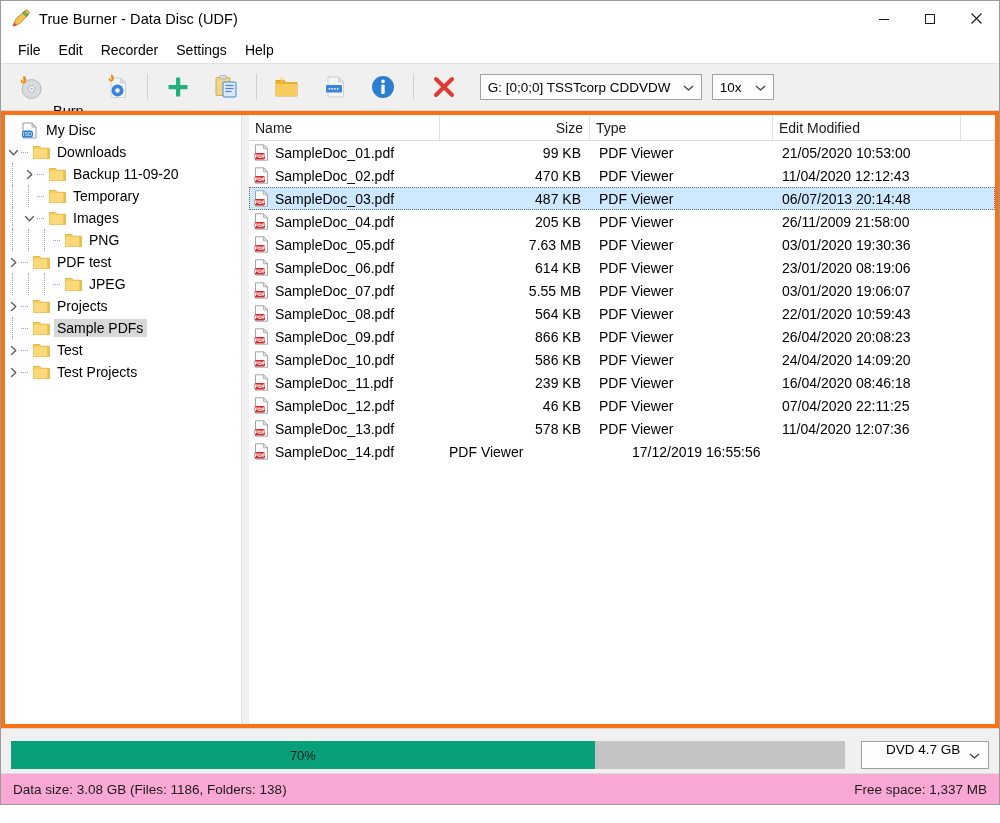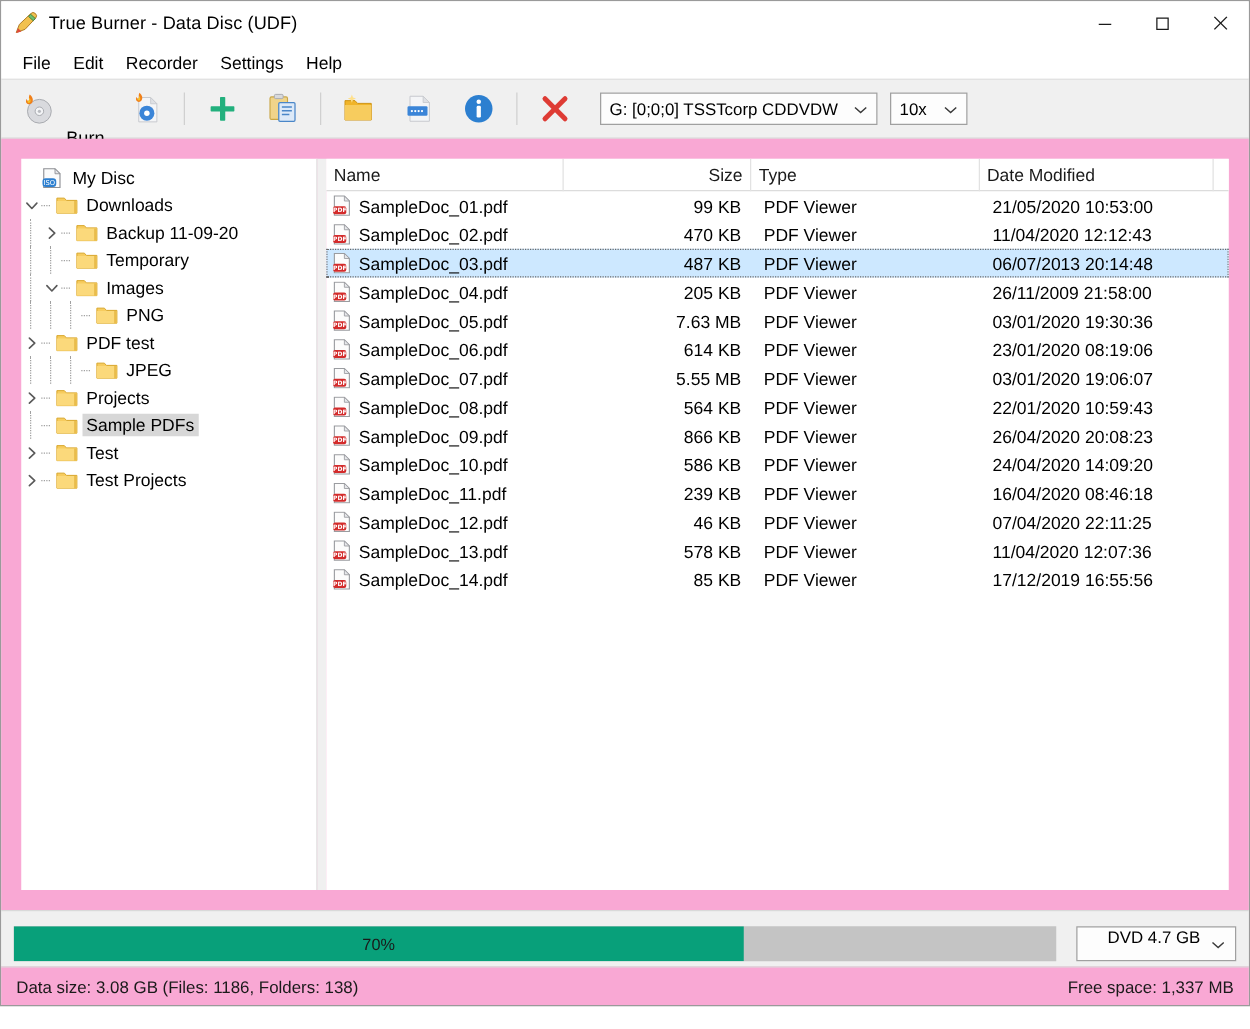--- a/index.html
+++ b/index.html
@@ -107,23 +107,23 @@
     position: absolute; right: 7px; top: 50%;
     transform: translateY(-50%);
   }
   .combo-drive { width: 222px; margin-left: 12px; }
   .combo-speed { width: 62px; margin-left: 10px; }
 
   
   .main {
     flex: 1 1 auto;
     display: flex;
-    background: #f9a8d4;
+    background: #f97316;
     min-height: 0;
-    padding: 16px;
+    padding: 4px;
   }
   .tree-pane {
     width: 237px;
     background: #ffffff;
     border-right: 1px solid #e0e0e0;
     overflow: hidden;
     position: relative;
     flex: 0 0 auto;
     padding-top: 4px;
   }
@@ -582,21 +582,21 @@
         </div>
     </div>
 
     <div class="splitter"></div>
 
     <div class="list-pane">
       <div class="lhead">
         <div class="hc c-name">Name</div>
         <div class="hc c-size">Size</div>
         <div class="hc c-type">Type</div>
-        <div class="hc c-date">Date Modified</div>
+        <div class="hc c-date">Edit Modified</div>
         <div class="hc c-fill"></div>
       </div>
       <div class="lbody" id="file-rows">
           <div class="lrow">
             <div class="cell c-name">
               <span class="pdf-ico"><svg width="16" height="17" viewBox="0 0 16 17">
                   <path d="M1.5 0.8 h8 l4 4 v11.4 h-12 z" fill="#fcfcfc" stroke="#9a9ca0" stroke-width="0.9"></path>
                   <path d="M9.5 0.8 l4 4 h-4 z" fill="#e6e7ea" stroke="#9a9ca0" stroke-width="0.7"></path>
                   <rect x="0.5" y="9" width="10.5" height="6.4" rx="1.6" fill="#d32b2b"></rect>
                   <text x="5.8" y="13.9" font-family="DejaVu Sans, sans-serif" font-size="4.8" font-weight="bold" fill="#ffffff" text-anchor="middle">PDF</text>
@@ -855,23 +855,20 @@
           </div>
           <div class="lrow">
             <div class="cell c-name">
               <span class="pdf-ico"><svg width="16" height="17" viewBox="0 0 16 17">
                   <path d="M1.5 0.8 h8 l4 4 v11.4 h-12 z" fill="#fcfcfc" stroke="#9a9ca0" stroke-width="0.9"></path>
                   <path d="M9.5 0.8 l4 4 h-4 z" fill="#e6e7ea" stroke="#9a9ca0" stroke-width="0.7"></path>
                   <rect x="0.5" y="9" width="10.5" height="6.4" rx="1.6" fill="#d32b2b"></rect>
                   <text x="5.8" y="13.9" font-family="DejaVu Sans, sans-serif" font-size="4.8" font-weight="bold" fill="#ffffff" text-anchor="middle">PDF</text>
                 </svg></span>
               <span>SampleDoc_14.pdf</span>
-            </div>
-            <div class="cell c-size">
-              <span>85 KB</span>
             </div>
             <div class="cell c-type">
               <span>PDF Viewer</span>
             </div>
             <div class="cell c-date">
               <span>17/12/2019 16:55:56</span>
             </div>
           </div>
         </div>
     </div>

